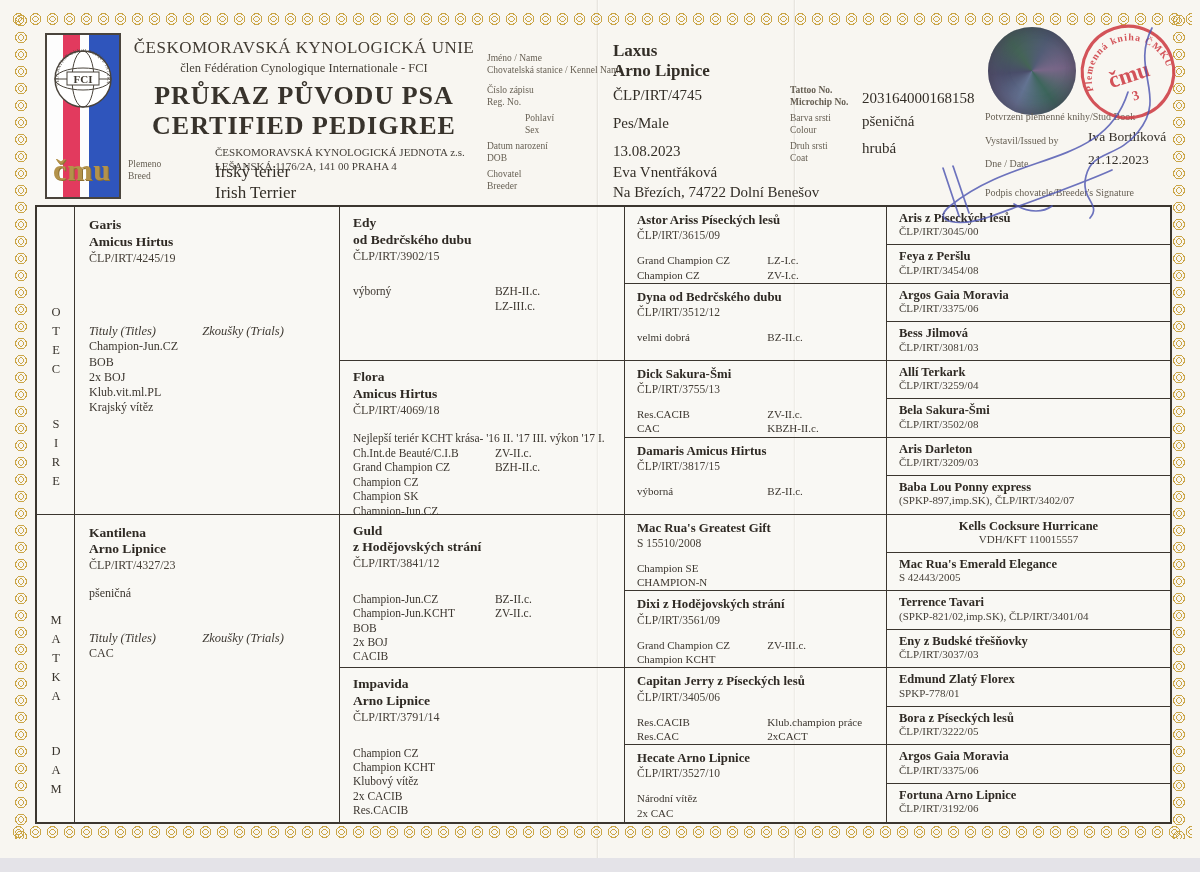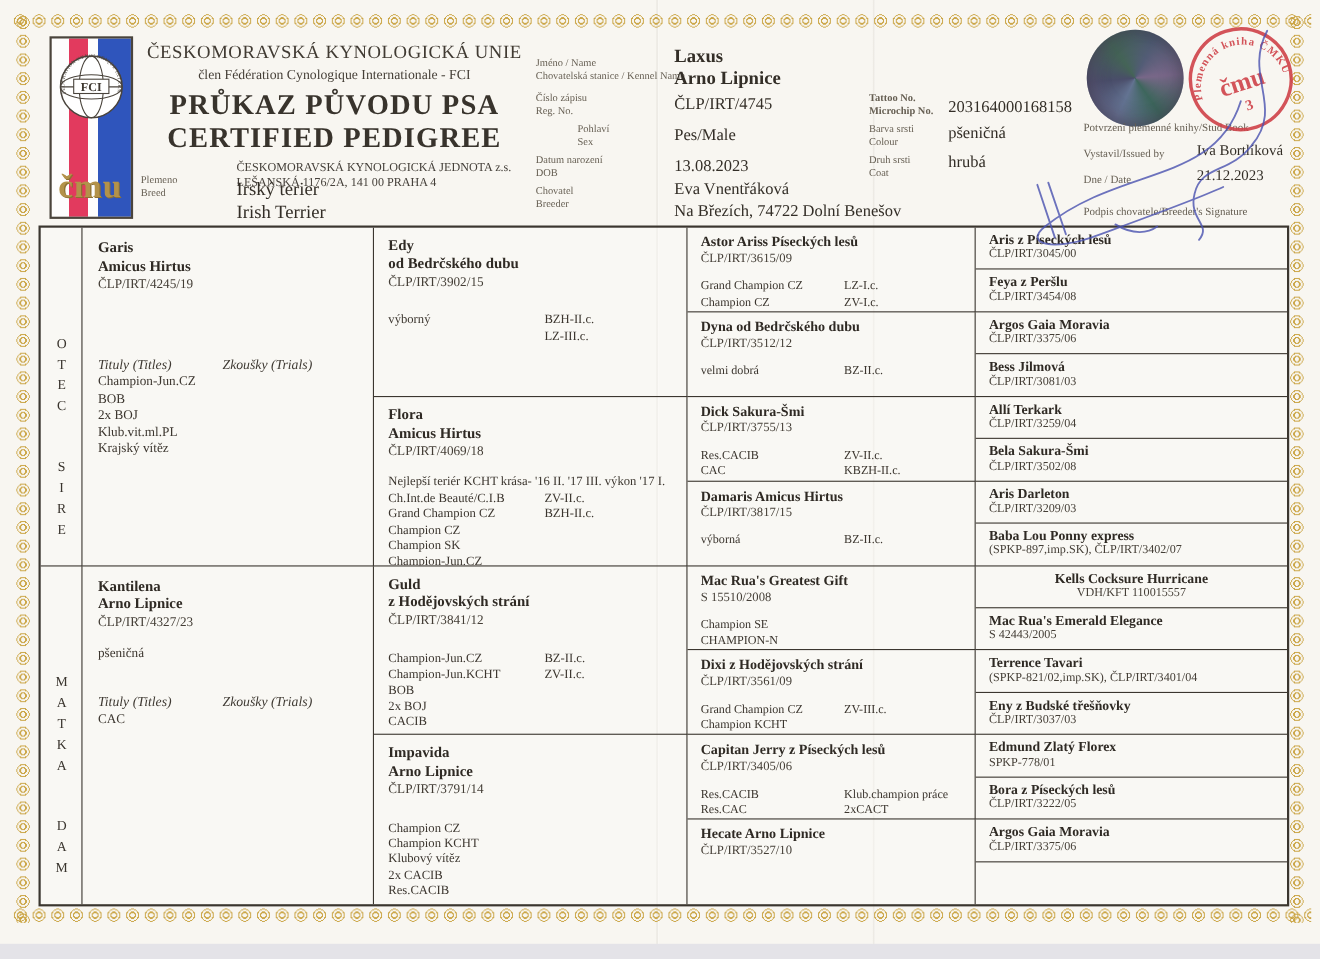--- a/index.html
+++ b/index.html
@@ -339,20 +339,25 @@
       <div class="tt-row">
         <div class="tcol tlist pre">Res.CACIB
 Res.CAC</div>
         <div class="zcol tlist pre">Klub.champion práce
 2xCACT</div>
       </div>
     </div>
     <div class="pc g3 nb" style="grid-column:4;grid-row:15 / span 2;">
       <div class="nm pre">Hecate Arno Lipnice</div>
       <div class="reg">ČLP/IRT/3527/10</div>
+      <div class="tt-row">
+        <div class="tcol tlist pre">Národní vítěz
+2x CAC</div>
+        <div class="zcol tlist pre"></div>
+      </div>
     </div>
 
     <div class="pc g4 nr" style="grid-column:5;grid-row:1;">
       <div class="nm">Aris z Píseckých lesů</div>
       <div class="reg">ČLP/IRT/3045/00</div>
     </div>
     <div class="pc g4 nr" style="grid-column:5;grid-row:2;">
       <div class="nm">Feya z Peršlu</div>
       <div class="reg">ČLP/IRT/3454/08</div>
     </div>
@@ -401,17 +406,21 @@
       <div class="reg">SPKP-778/01</div>
     </div>
     <div class="pc g4 nr" style="grid-column:5;grid-row:14;">
       <div class="nm">Bora z Píseckých lesů</div>
       <div class="reg">ČLP/IRT/3222/05</div>
     </div>
     <div class="pc g4 nr" style="grid-column:5;grid-row:15;">
       <div class="nm">Argos Gaia Moravia</div>
       <div class="reg">ČLP/IRT/3375/06</div>
     </div>
+    <div class="pc g4 nr nb" style="grid-column:5;grid-row:16;">
+      <div class="nm">Fortuna Arno Lipnice</div>
+      <div class="reg">ČLP/IRT/3192/06</div>
+    </div>
 
   </div>
 
   <div class="scan-strip"></div>
 </div>
 
 </body></html>

